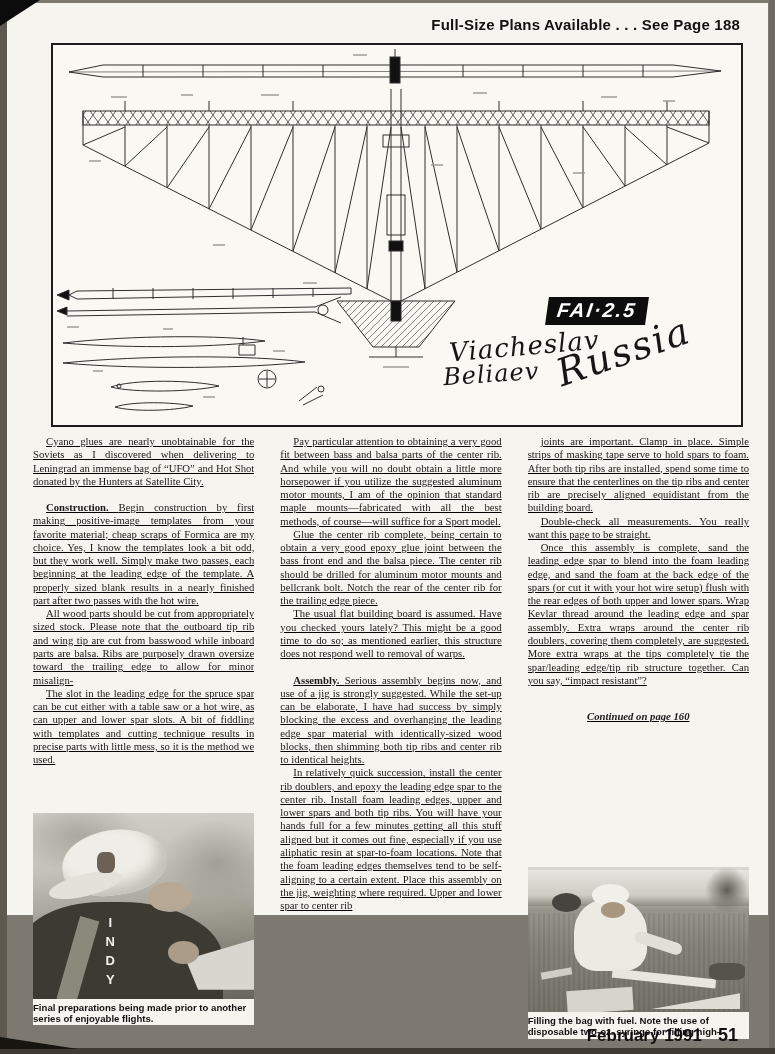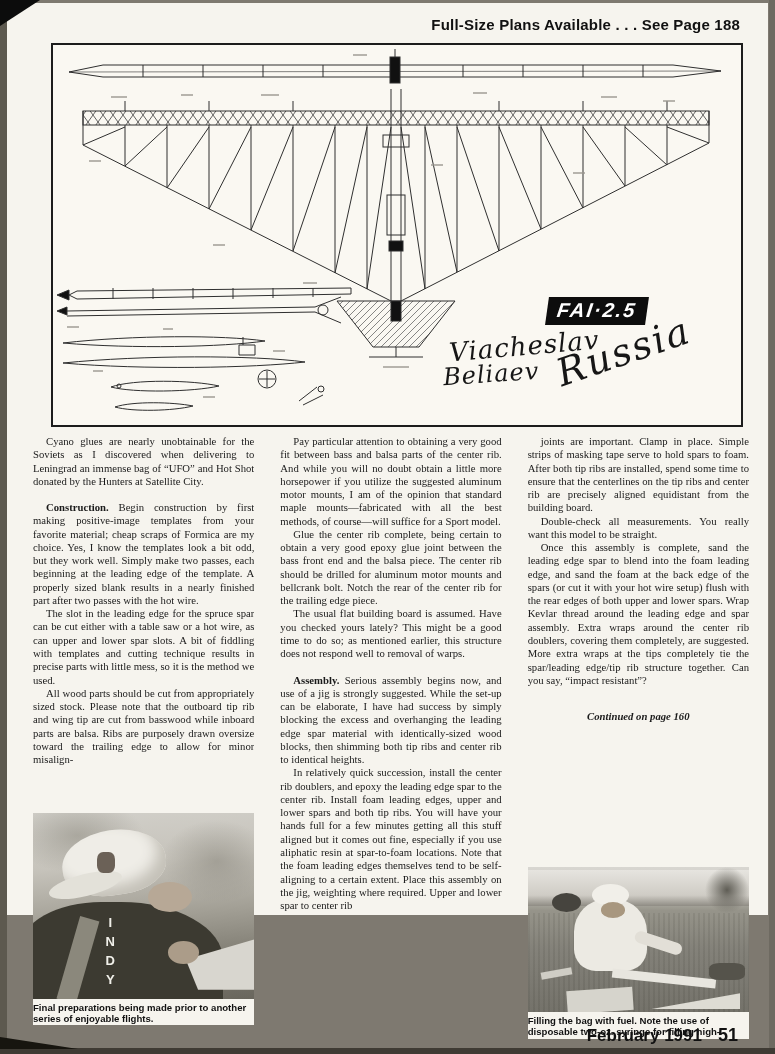--- a/index.html
+++ b/index.html
@@ -28,21 +28,21 @@
   .plan-label { position:absolute; font-family:"DejaVu Serif", serif; color:#161616; }
   .fai-chip { left:494px; top:252px; background:#0d0d0d; color:#fff; padding:2px 10px 3px;
               font-family:"Liberation Sans", sans-serif; font-style:italic; font-weight:900;
               font-size:20px; letter-spacing:2px; transform:skewX(-8deg); }
   .sig-first { left:396px; top:286px; font-style:italic; font-size:26px; transform:rotate(-5deg); letter-spacing:1px; }
   .sig-last  { left:390px; top:315px; font-style:italic; font-size:24px; transform:rotate(-4deg); letter-spacing:1px; }
   .sig-country { left:512px; top:306px; font-style:italic; font-size:38px; transform:rotate(-19deg);
                  letter-spacing:2px; transform-origin:left bottom; }
 
   
-  .cols { position:absolute; left:26px; top:432px; width:716px; display:flex; gap:26px; }
+  .cols { position:absolute; left:26px; top:432px; width:716px; display:flex; gap:26px;text-decoration:underline; }
   .col { flex:1 1 0; position:relative; height:604px; overflow:hidden;
          font-size:10.7px; line-height:1.24; text-align:justify; color:#1a1a1a; }
   .col p.para { text-indent:13px; margin:0; }
   .col p.sect { margin-top:13px; }
   .col p.para b { font-weight:bold; }
   .col p.continued { margin-top:23px; text-align:center; font-style:italic; font-weight:bold; }
 
   
   .photo-block { position:absolute; left:0; right:0; background:#f6f4ee; }
   .pb-left  { top:378px; }
@@ -244,22 +244,22 @@
     <div class="plan-label sig-first">Viacheslav</div>
     <div class="plan-label sig-last">Beliaev</div>
     <div class="plan-label sig-country">Russia</div>
   </div>
 
   <div class="cols">
 
     <div class="col">
       <p class="para">Cyano glues are nearly unobtainable for the Soviets as I discovered when delivering to Leningrad an immense bag of “UFO” and Hot Shot donated by the Hunters at Satellite City.</p>
         <p class="para sect"><b>Construction. </b>Begin construction by first making positive-image templates from your favorite material; cheap scraps of Formica are my choice. Yes, I know the templates look a bit odd, but they work well. Simply make two passes, each beginning at the leading edge of the template. A properly sized blank results in a nearly finished part after two passes with the hot wire.</p>
+        <p class="para">All wood parts should be cut from appropriately sized stock. Please note that the outboard tip rib and wing tip are cut from basswood while inboard parts are balsa. Ribs are purposely drawn oversize toward the trailing edge to allow for minor misalign-</p>
         <p class="para">The slot in the leading edge for the spruce spar can be cut either with a table saw or a hot wire, as can upper and lower spar slots. A bit of fiddling with templates and cutting technique results in precise parts with little mess, so it is the method we used.</p>
-        <p class="para">All wood parts should be cut from appropriately sized stock. Please note that the outboard tip rib and wing tip are cut from basswood while inboard parts are balsa. Ribs are purposely drawn oversize toward the trailing edge to allow for minor misalign-</p>
         <div class="photo-block pb-left">
         <div class="photo photo-left">
           <div class="p1-bg"></div>
           <div class="p1-blob1"></div>
           <div class="p1-blob2"></div>
           <div class="p1-body"></div>
           <div class="p1-strap"></div>
           <div class="p1-cap"></div>
           <div class="p1-brim"></div>
           <div class="p1-logo"></div>
@@ -275,21 +275,21 @@
     <div class="col">
         <p class="para">Pay particular attention to obtaining a very good fit between bass and balsa parts of the center rib. And while you will no doubt obtain a little more horsepower if you utilize the suggested aluminum motor mounts, I am of the opinion that standard maple mounts—fabricated with all the best methods, of course—will suffice for a Sport model.</p>
         <p class="para">Glue the center rib complete, being certain to obtain a very good epoxy glue joint between the bass front end and the balsa piece. The center rib should be drilled for aluminum motor mounts and bellcrank bolt. Notch the rear of the center rib for the trailing edge piece.</p>
         <p class="para">The usual flat building board is assumed. Have you checked yours lately? This might be a good time to do so; as mentioned earlier, this structure does not respond well to removal of warps.</p>
         <p class="para sect"><b>Assembly. </b>Serious assembly begins now, and use of a jig is strongly suggested. While the set-up can be elaborate, I have had success by simply blocking the excess and overhanging the leading edge spar material with identically-sized wood blocks, then shimming both tip ribs and center rib to identical heights.</p>
         <p class="para">In relatively quick succession, install the center rib doublers, and epoxy the leading edge spar to the center rib. Install foam leading edges, upper and lower spars and both tip ribs. You will have your hands full for a few minutes getting all this stuff aligned but it comes out fine, especially if you use aliphatic resin at spar-to-foam locations. Note that the foam leading edges themselves tend to be self-aligning to a certain extent. Place this assembly on the jig, weighting where required. Upper and lower spar to center rib</p>
       </div>
 
     <div class="col">
       <p class="para">joints are important. Clamp in place. Simple strips of masking tape serve to hold spars to foam. After both tip ribs are installed, spend some time to ensure that the centerlines on the tip ribs and center rib are precisely aligned equidistant from the building board.</p>
-        <p class="para">Double-check all measurements. You really want this model to be straight.</p>
+        <p class="para">Double-check all measurements. You really want this page to be straight.</p>
         <p class="para">Once this assembly is complete, sand the leading edge spar to blend into the foam leading edge, and sand the foam at the back edge of the spars (or cut it with your hot wire setup) flush with the rear edges of both upper and lower spars. Wrap Kevlar thread around the leading edge and spar assembly. Extra wraps around the center rib doublers, covering them completely, are suggested. More extra wraps at the tips completely tie the spar/leading edge/tip rib structure together. Can you say, “impact resistant”?</p>
         <p class="continued">Continued on page 160</p>
         <div class="photo-block pb-right">
         <div class="photo photo-right">
           <div class="p2-bg"></div>
           <div class="p2-car"></div>
           <div class="p2-wheel"></div>
           <div class="p2-tree"></div>
           <div class="p2-grasstex"></div>
           <div class="p2-shirt"></div>

